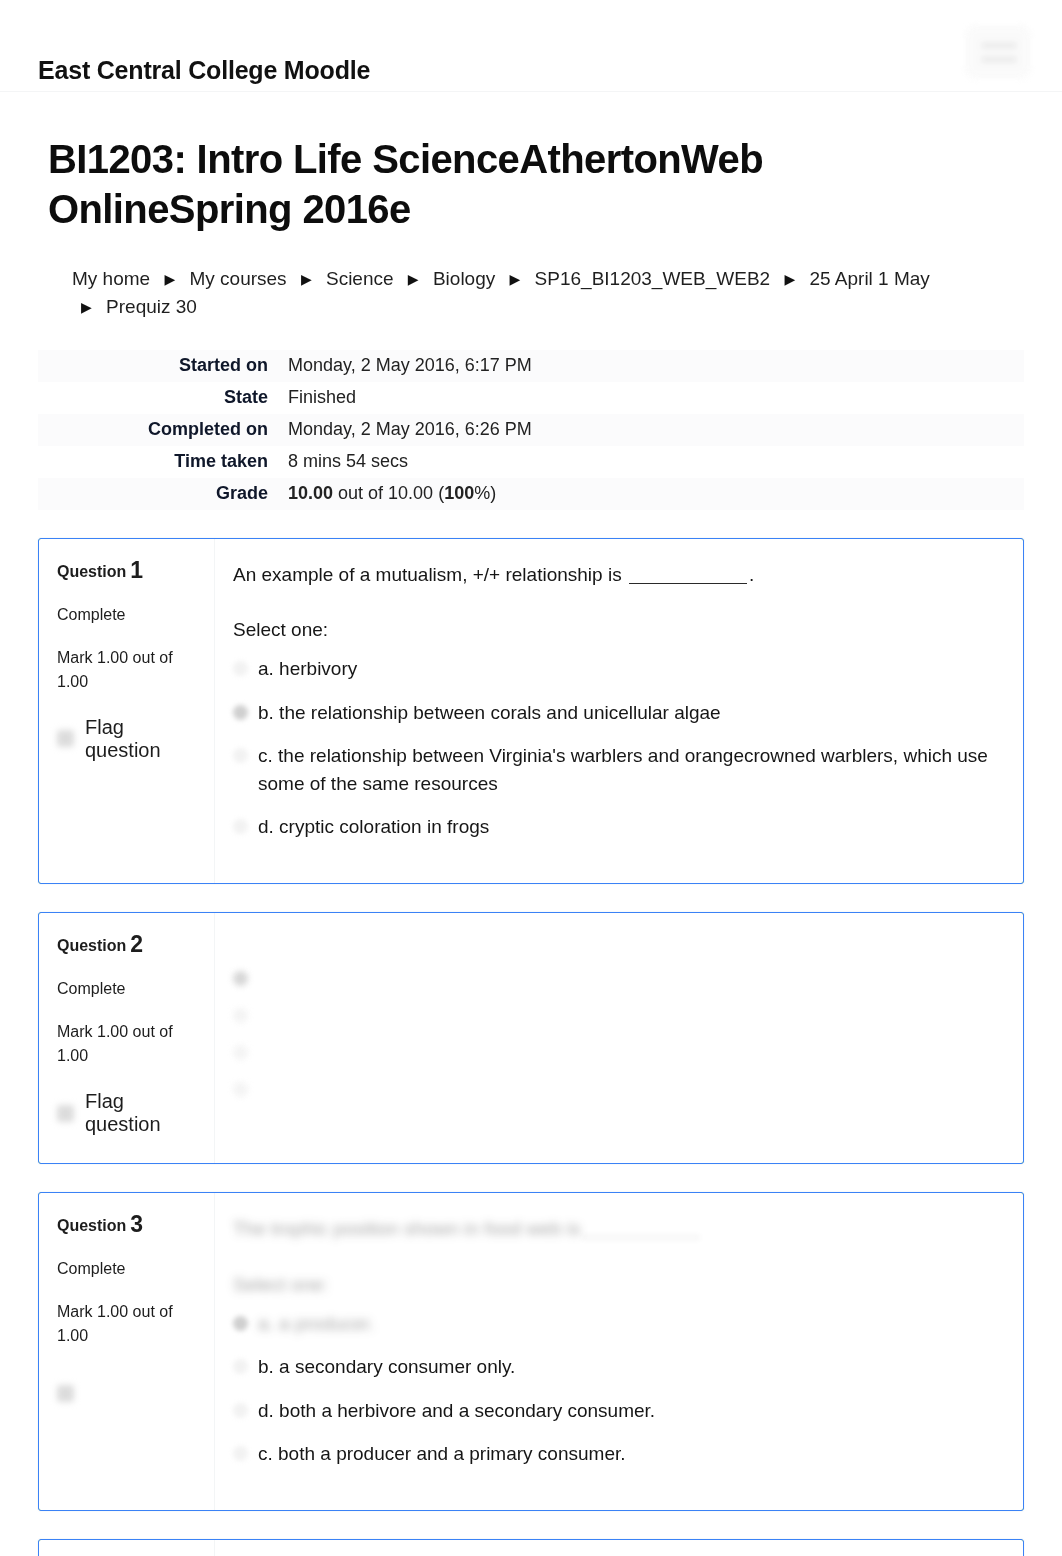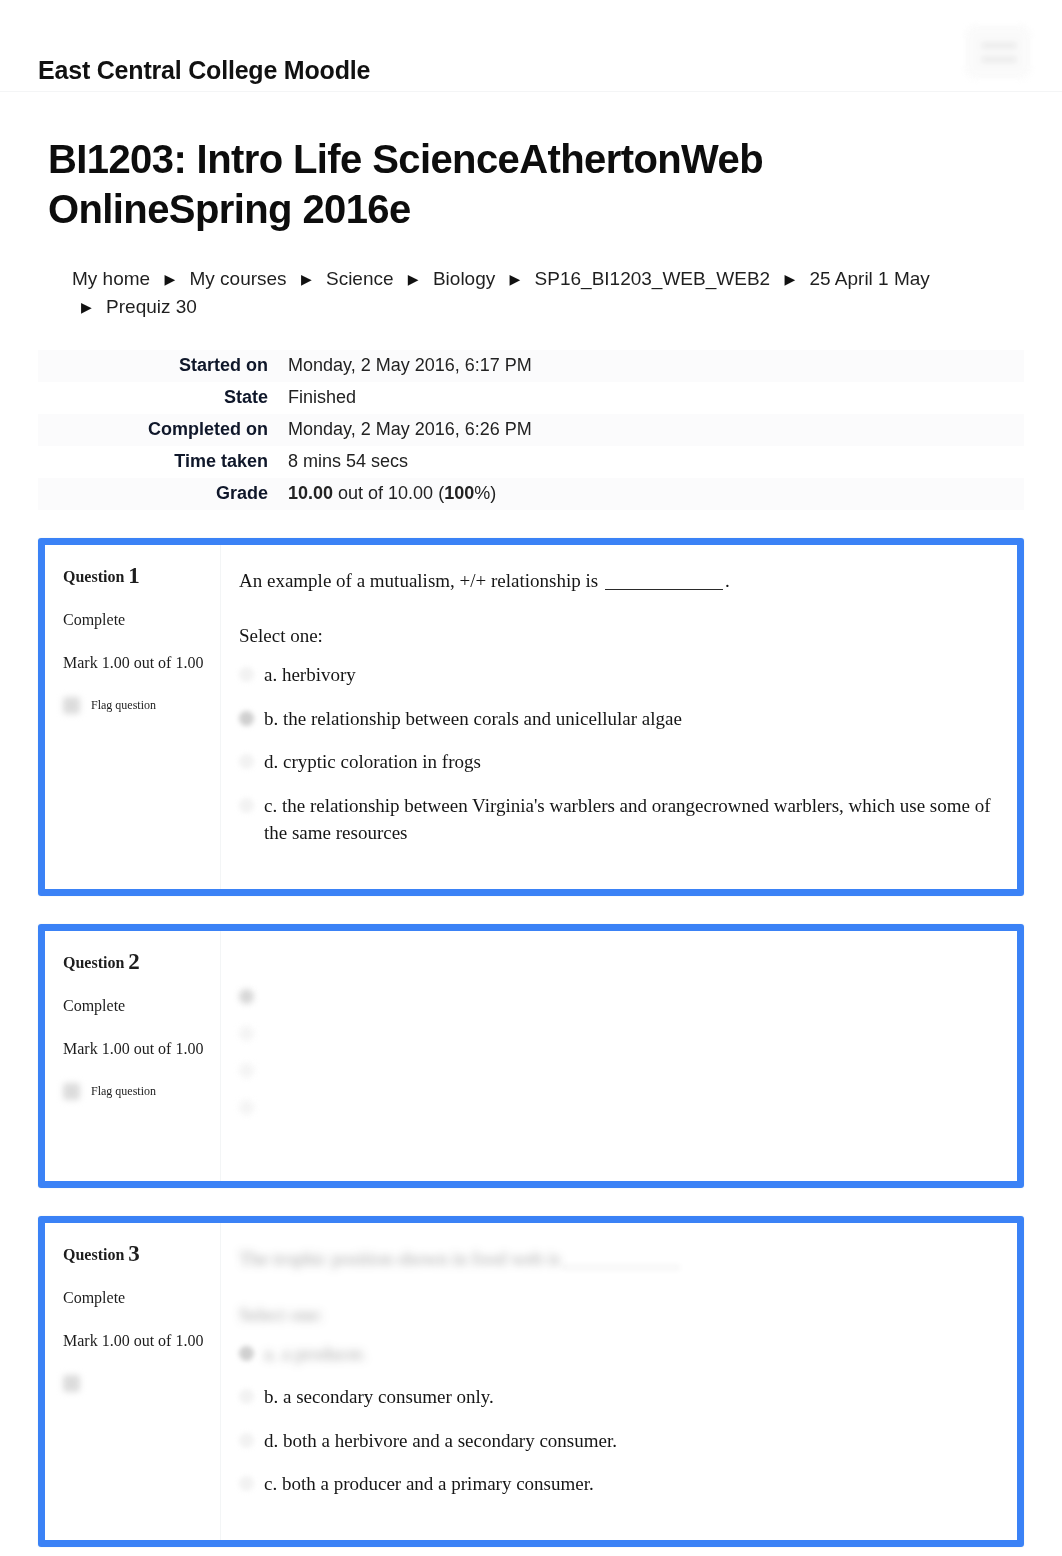--- a/index.html
+++ b/index.html
@@ -103,26 +103,25 @@
     color: #222;
     white-space: nowrap;
   }
   .summary td.val b { font-weight: bold; text-align: center; }
 
   
   .qcard {
     position: relative;
     display: flex;
     margin-top: 28px;
-    border: 7px solid #3b82f6;
+    border: 1px solid #3b82f6;
     border-radius: 3px;
     background: #15803d;
     box-shadow: 0 0 0 1px rgba(245,248,249,.6);
     overflow: hidden;
-    font-family: Liberation Serif, serif;
   }
   .qinfo {
     width: 176px;
     flex: 0 0 176px;
     padding: 18px 16px 18px 18px;
     background: #ffffff;
     border-right: 1px solid #f3f5f6;
     font-size: 16px;
     color: #1d1d1d;
   }
@@ -137,21 +136,21 @@
     font-weight: bold;
     margin-left: 4px;
     vertical-align: -1px;
   }
   .qinfo .qstate { margin-bottom: 22px; }
   .qinfo .qmark  { margin-bottom: 22px; line-height: 1.5; }
   .qflag {
     display: flex;
     align-items: center;
     gap: 11px;
-    font-size: 12px;
+    font-size: 20px;
     margin-top: 7px;
   }
   .flag-icon {
     width: 17px; height: 17px;
     border-radius: 3px;
     background: #dcdcdc;
     filter: blur(3px);
     flex: 0 0 17px;
   }
   .flag-label { filter: none; }
@@ -296,25 +295,25 @@
         <li class="answer">
           <span class="radio"></span>
           <span class="atext">a. herbivory</span>
         </li>
         <li class="answer">
           <span class="radio checked"></span>
           <span class="atext">b. the relationship between corals and unicellular algae</span>
         </li>
         <li class="answer">
           <span class="radio"></span>
+          <span class="atext">c. the relationship between Virginia's warblers and orangecrowned warblers, which use some of the same resources</span>
+        </li>
+        <li class="answer">
+          <span class="radio"></span>
           <span class="atext">d. cryptic coloration in frogs</span>
-        </li>
-        <li class="answer">
-          <span class="radio"></span>
-          <span class="atext">c. the relationship between Virginia's warblers and orangecrowned warblers, which use some of the same resources</span>
         </li>
       </ul>
     </div>
   </div>
 
   <div class="qcard">
     <div class="qinfo">
       <div class="qnum"><span>Question</span><span class="n">2</span></div>
       <div class="qstate">Complete</div>
       <div class="qmark">Mark 1.00 out of 1.00</div>

